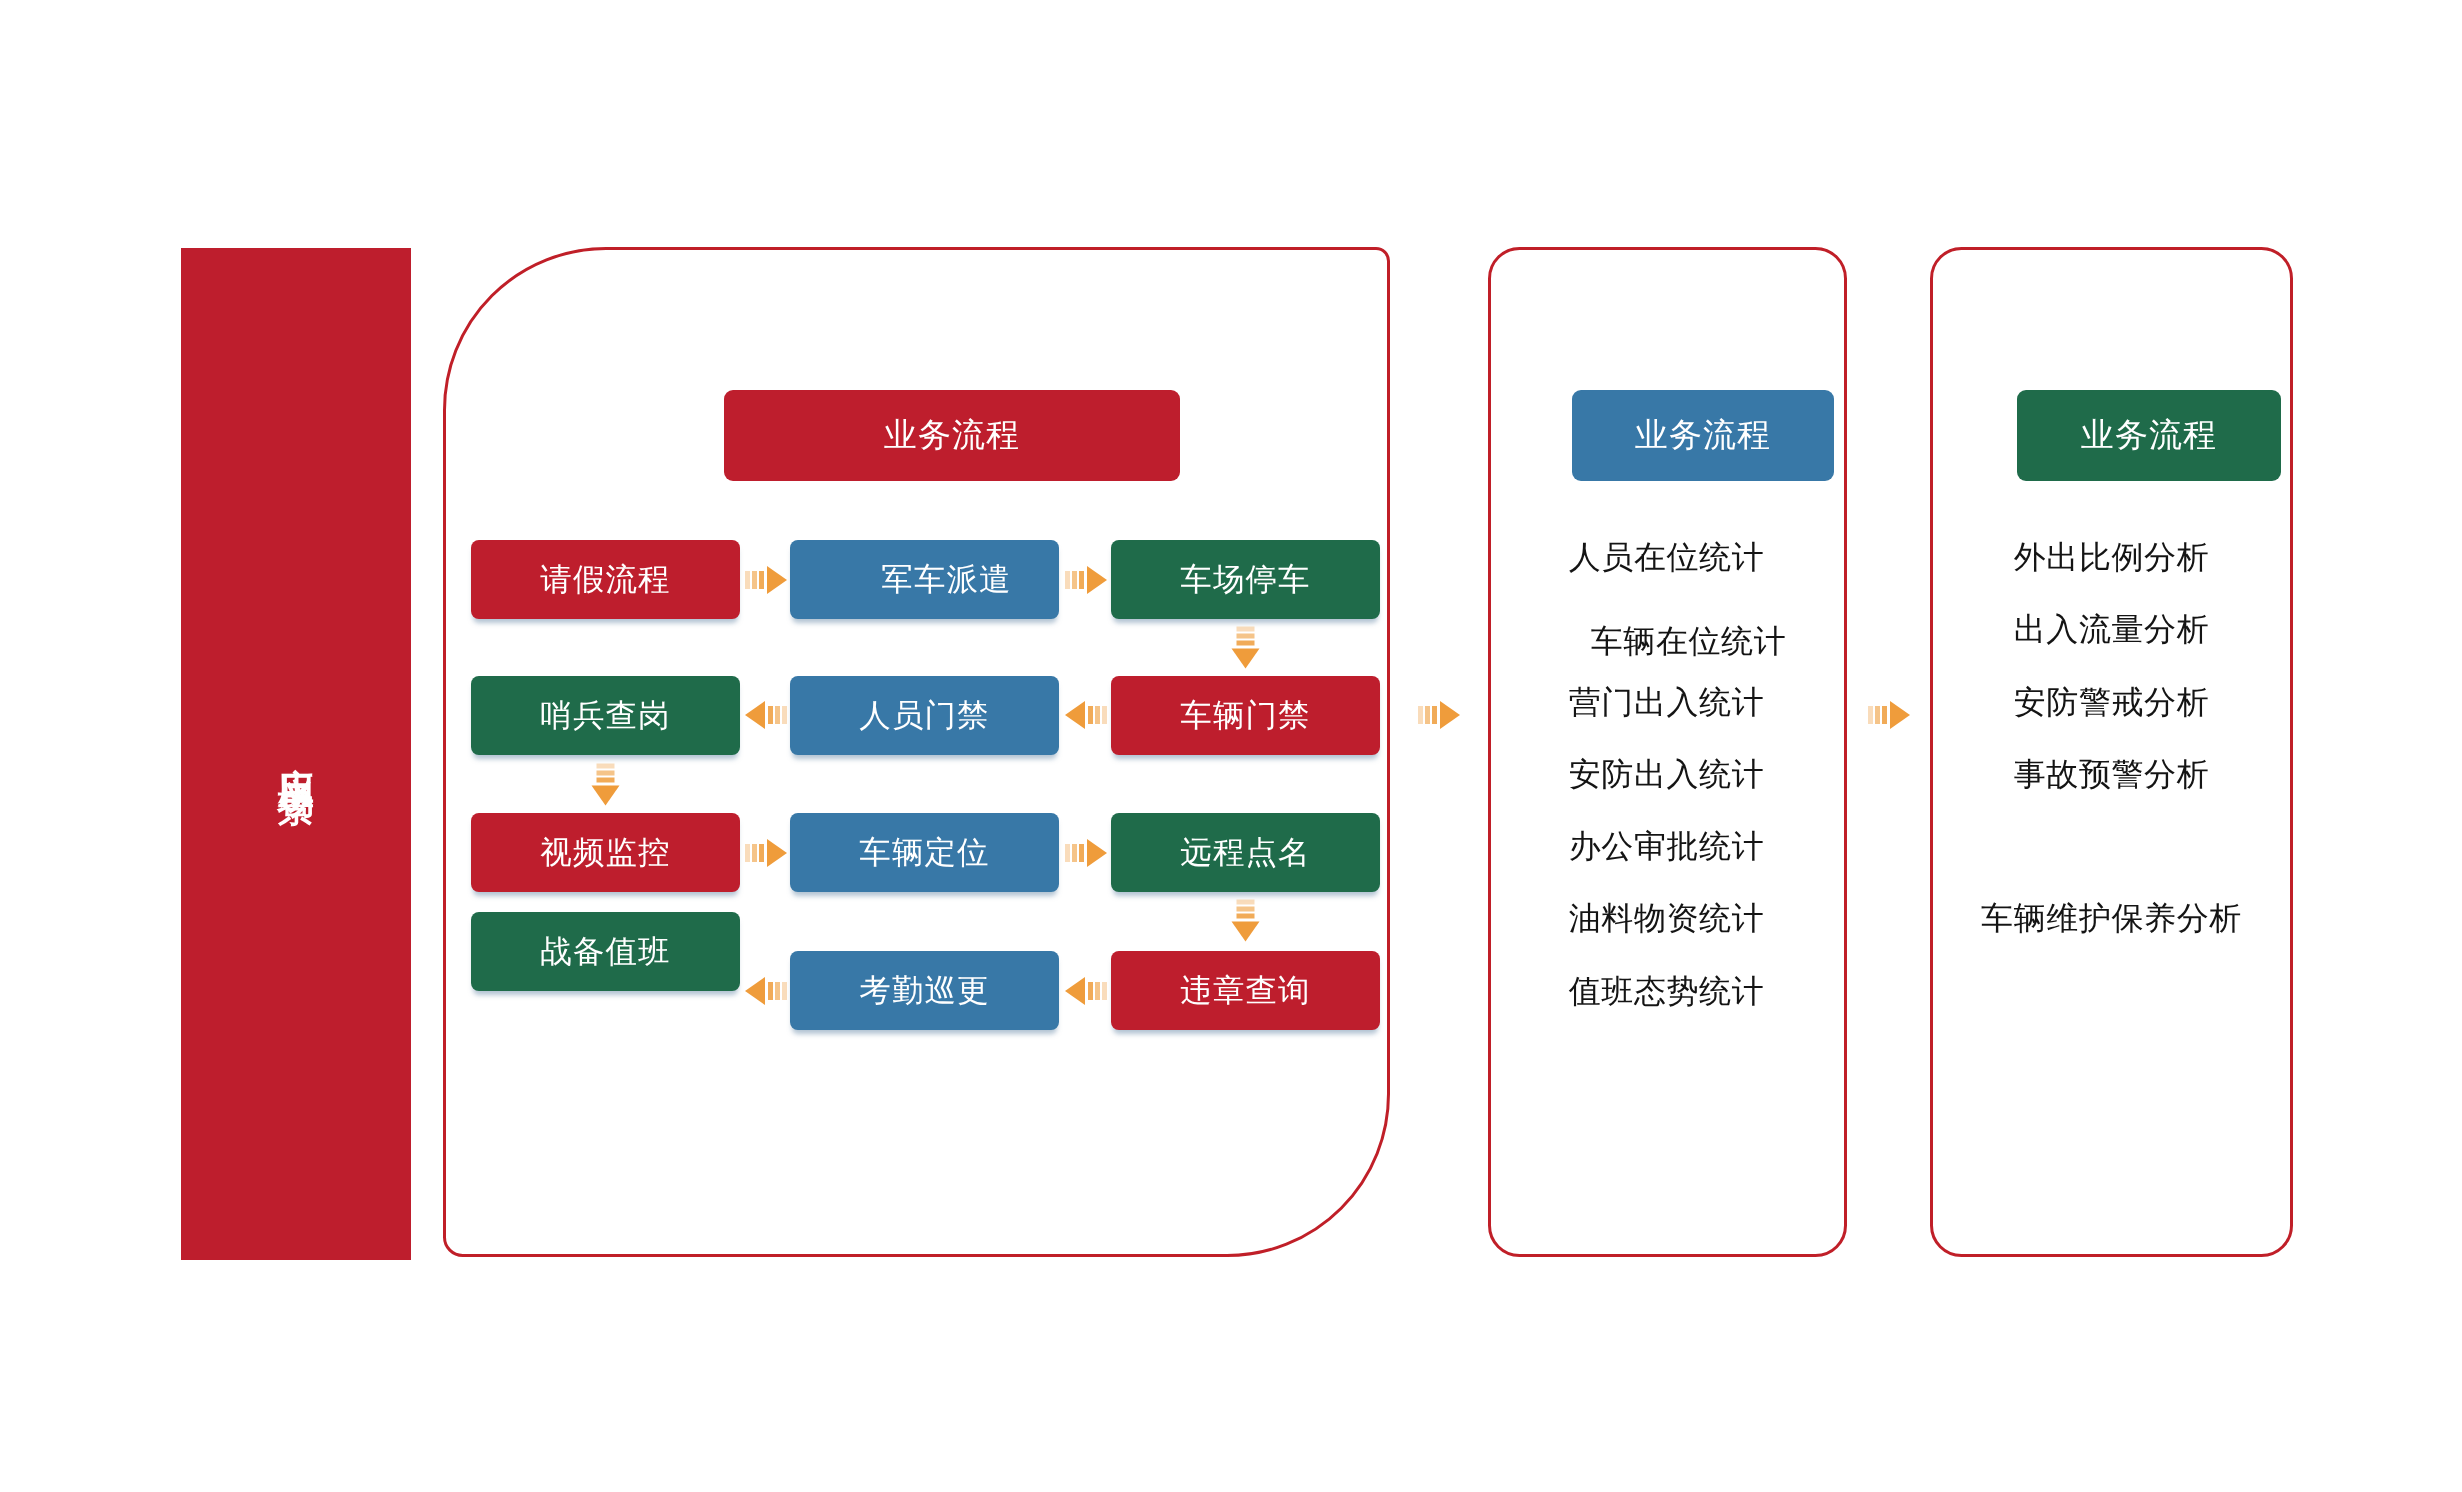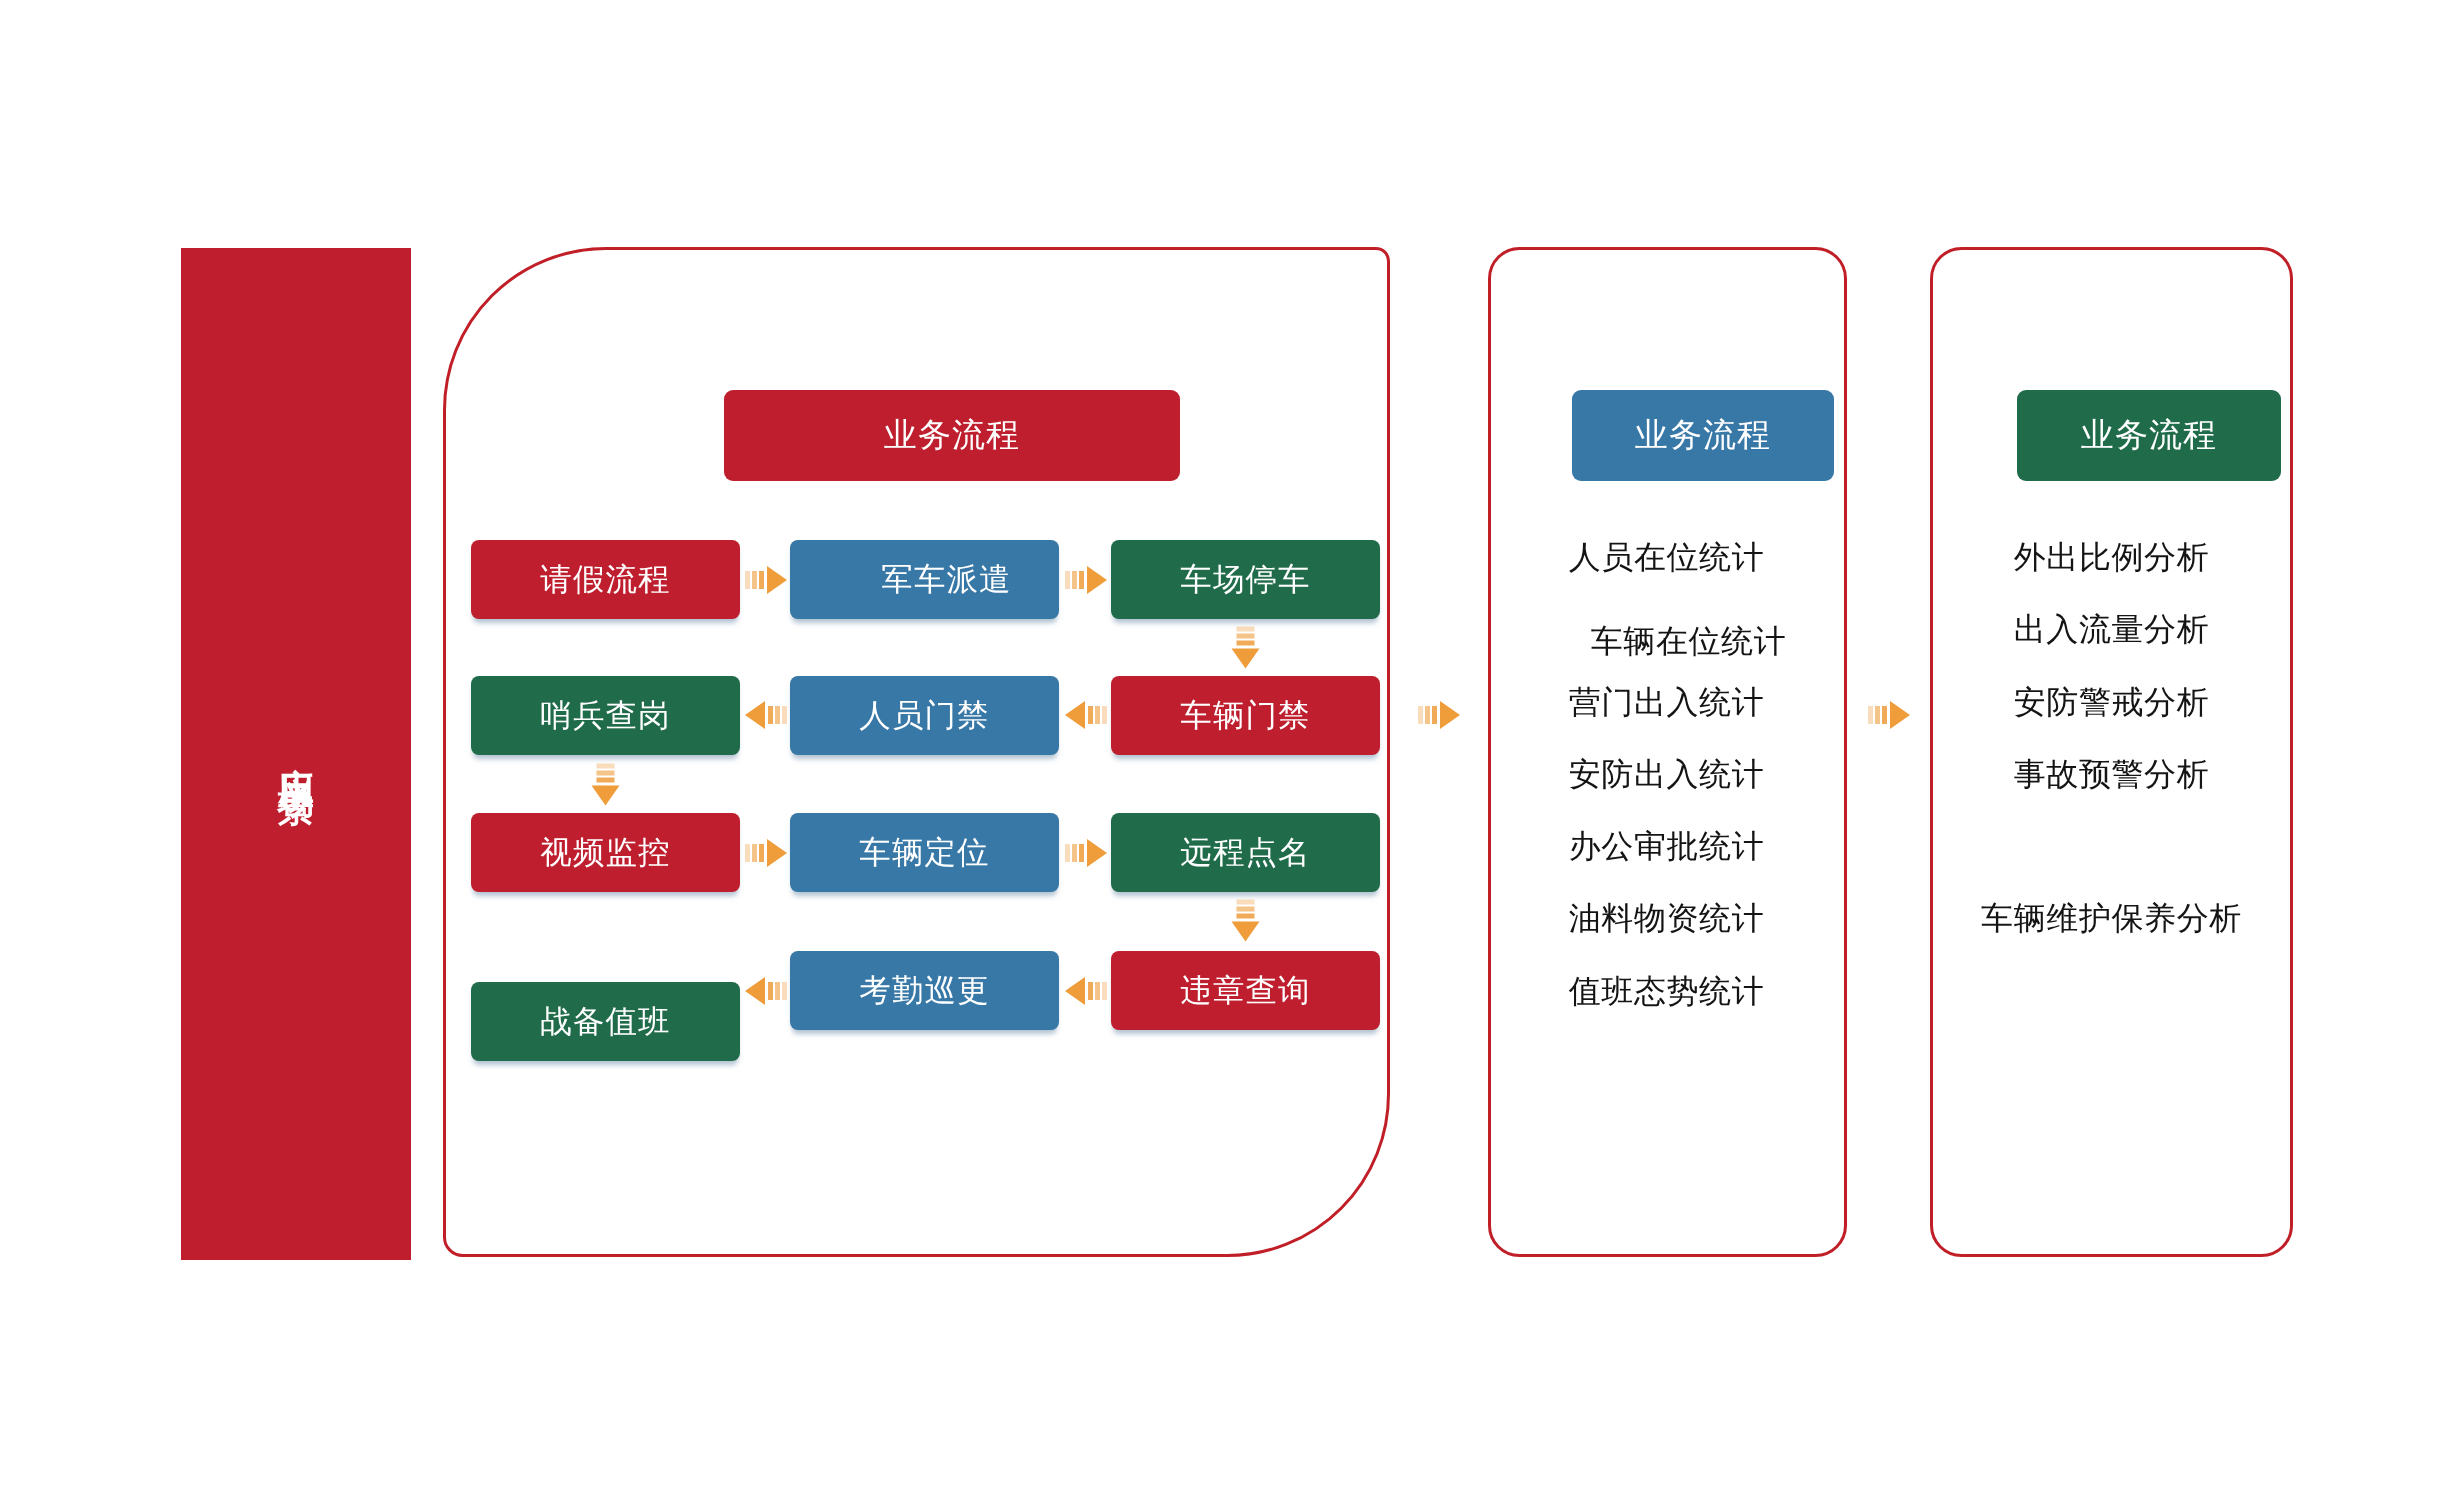--- a/index.html
+++ b/index.html
@@ -89,21 +89,21 @@
   <div class="cell red" style="left:471px;  top:813px;">
       <span>视频监控</span>
     </div>
   <div class="cell blue" style="left:790px; top:813px;">
       <span>车辆定位</span>
     </div>
   <div class="cell green" style="left:1111px; top:813px;">
       <span>远程点名</span>
     </div>
 
-  <div class="cell green" style="left:471px;  top:982px;">
+  <div class="cell green" style="left:471px;  top:912px;">
       <span>战备值班</span>
     </div>
   <div class="cell blue" style="left:790px; top:951px;">
       <span>考勤巡更</span>
     </div>
   <div class="cell red" style="left:1111px; top:951px;">
       <span>违章查询</span>
     </div>
 
   <div class="arrow" style="left:745px; top:565px;">

